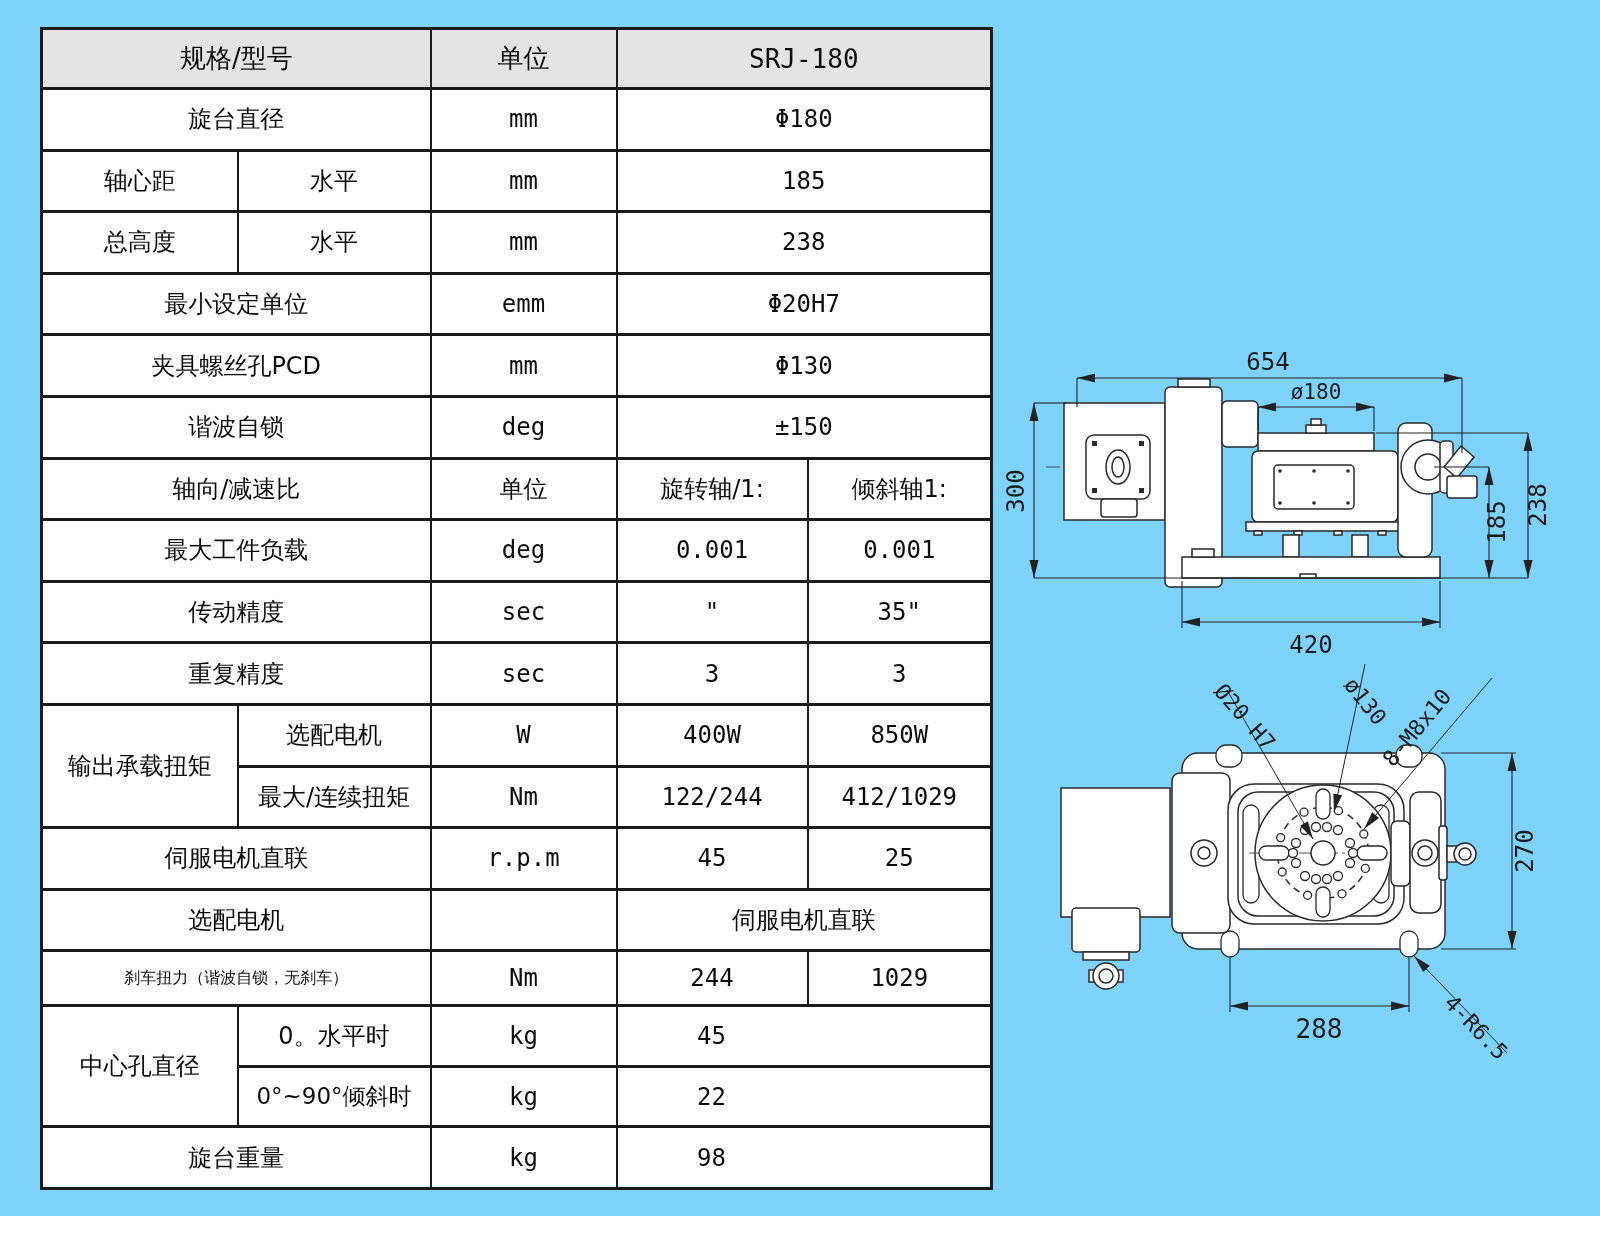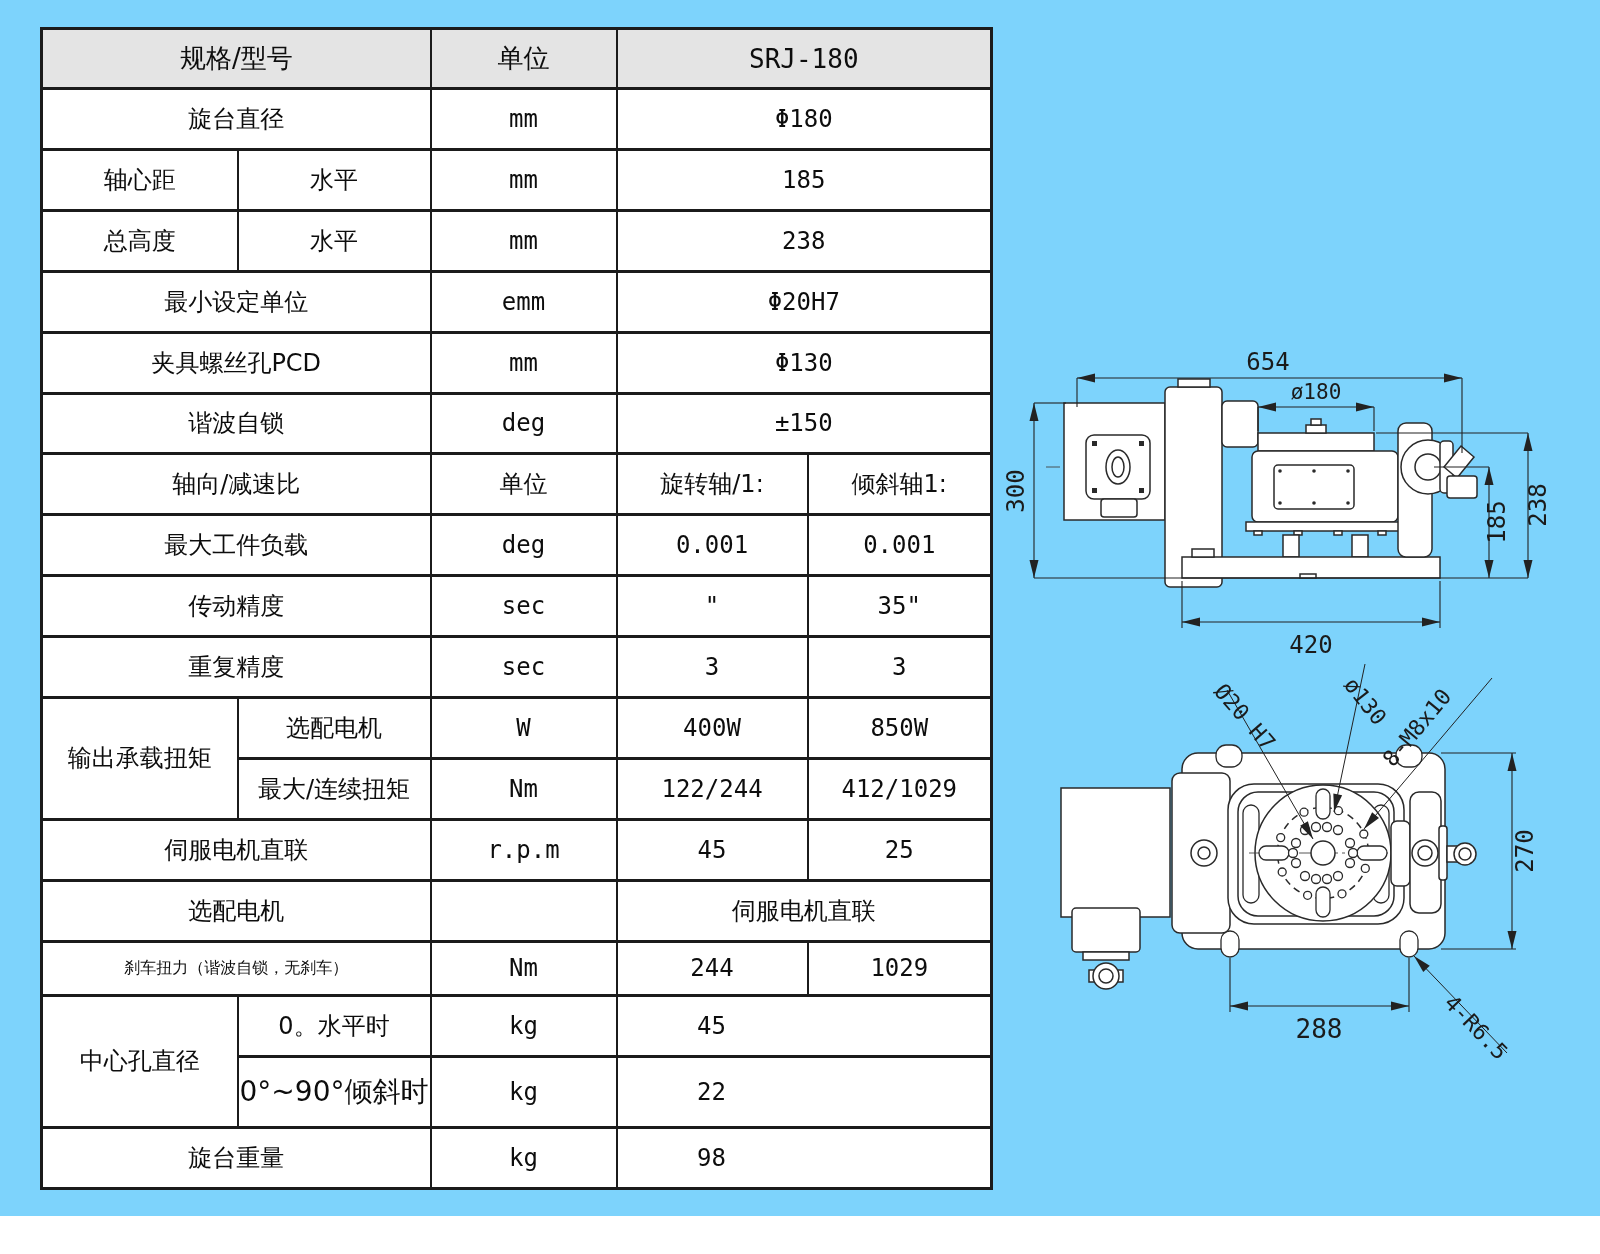--- a/index.html
+++ b/index.html
@@ -138,21 +138,21 @@
     </tr>
     <tr>
       <td rowspan="2" class="cjk">中心孔直径</td>
       <td class="cjk">0。水平时</td>
       <td class="mono">kg</td>
       <td colspan="2" class="mono">
             <span class="half">45</span>
           </td>
     </tr>
     <tr>
-      <td class="cjk" style="font-size:28px;">0°~90°倾斜时</td>
+      <td class="cjk" style="font-size:23px;">0°~90°倾斜时</td>
       <td class="mono">kg</td>
       <td colspan="2" class="mono">
             <span class="half">22</span>
           </td>
     </tr>
     <tr>
       <td colspan="2" class="cjk">旋台重量</td>
       <td class="mono">kg</td>
       <td colspan="2" class="mono">
             <span class="half">98</span>

